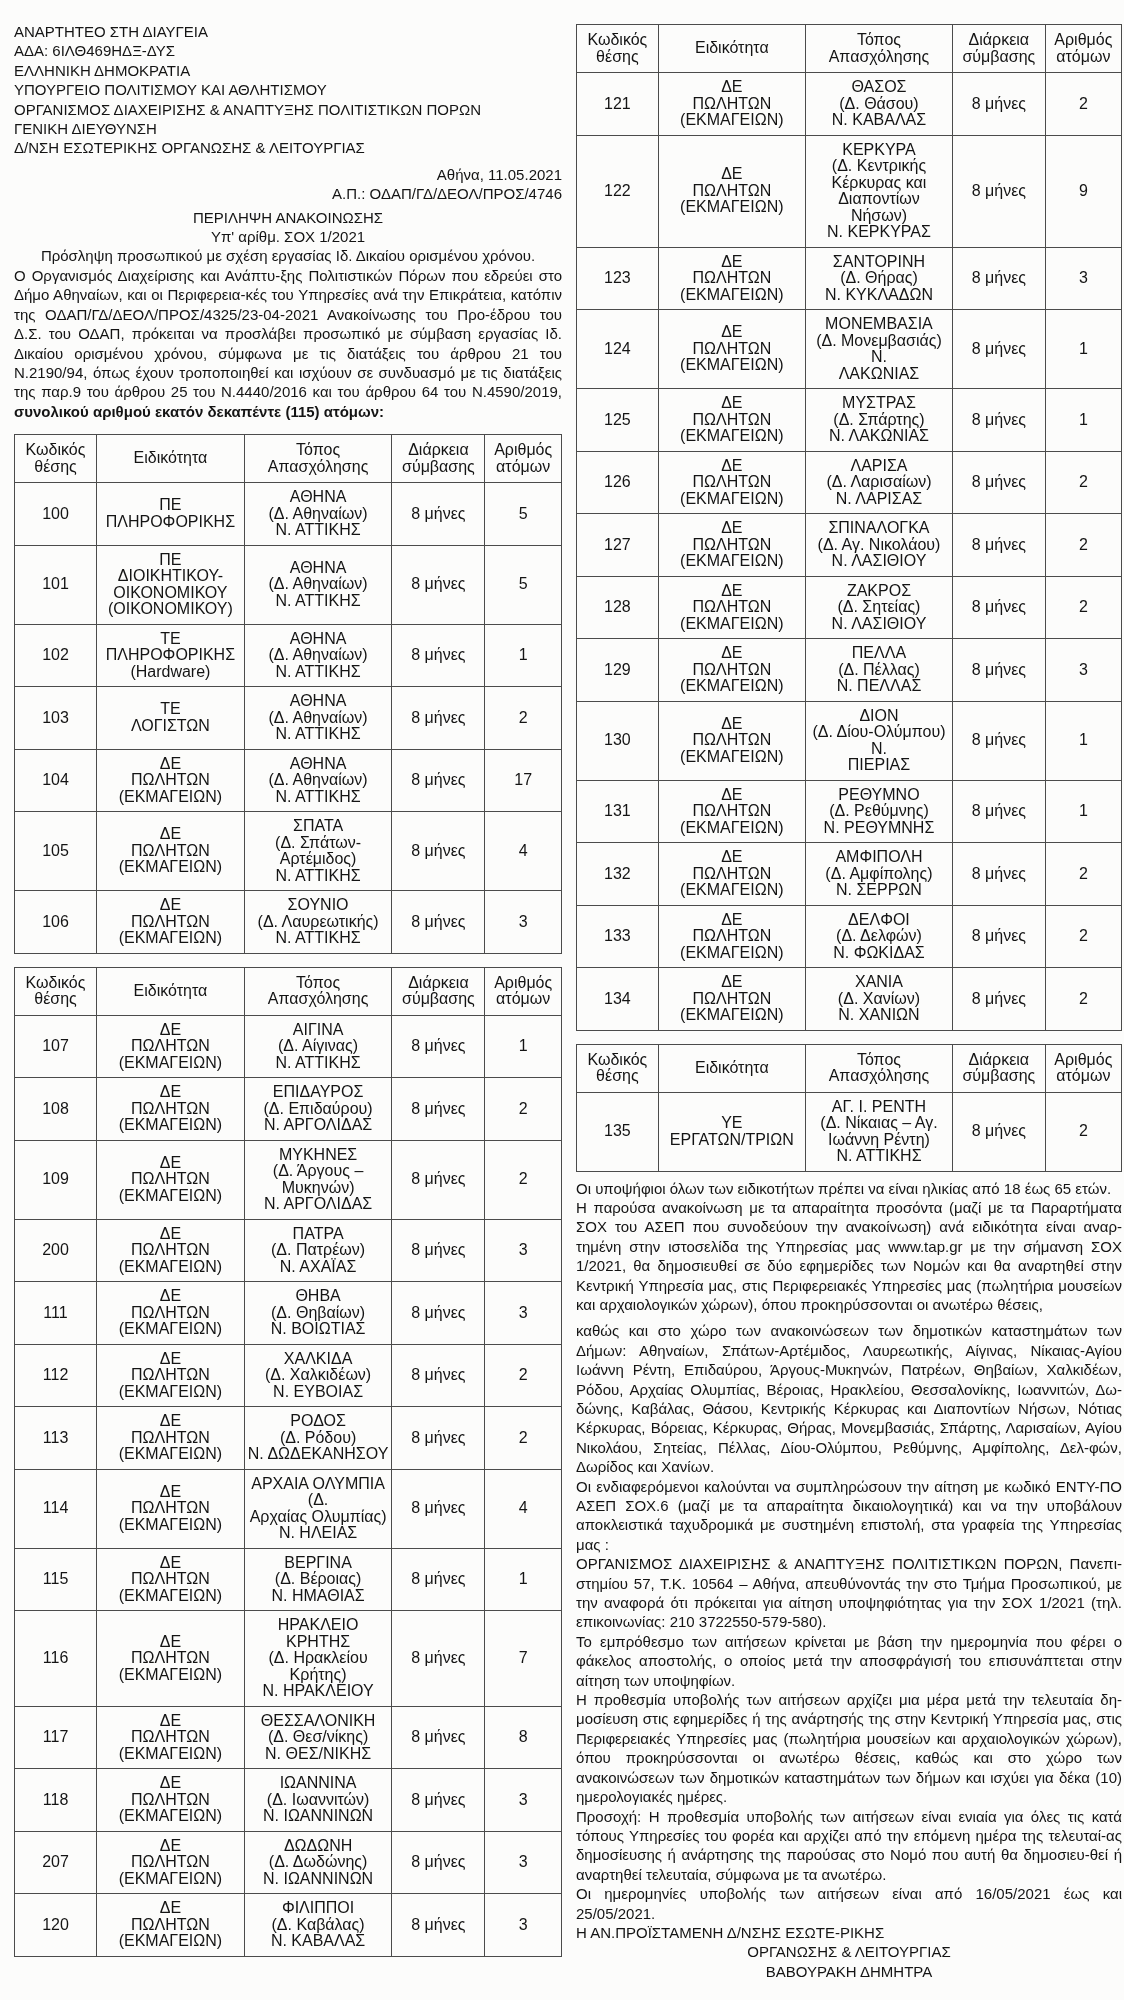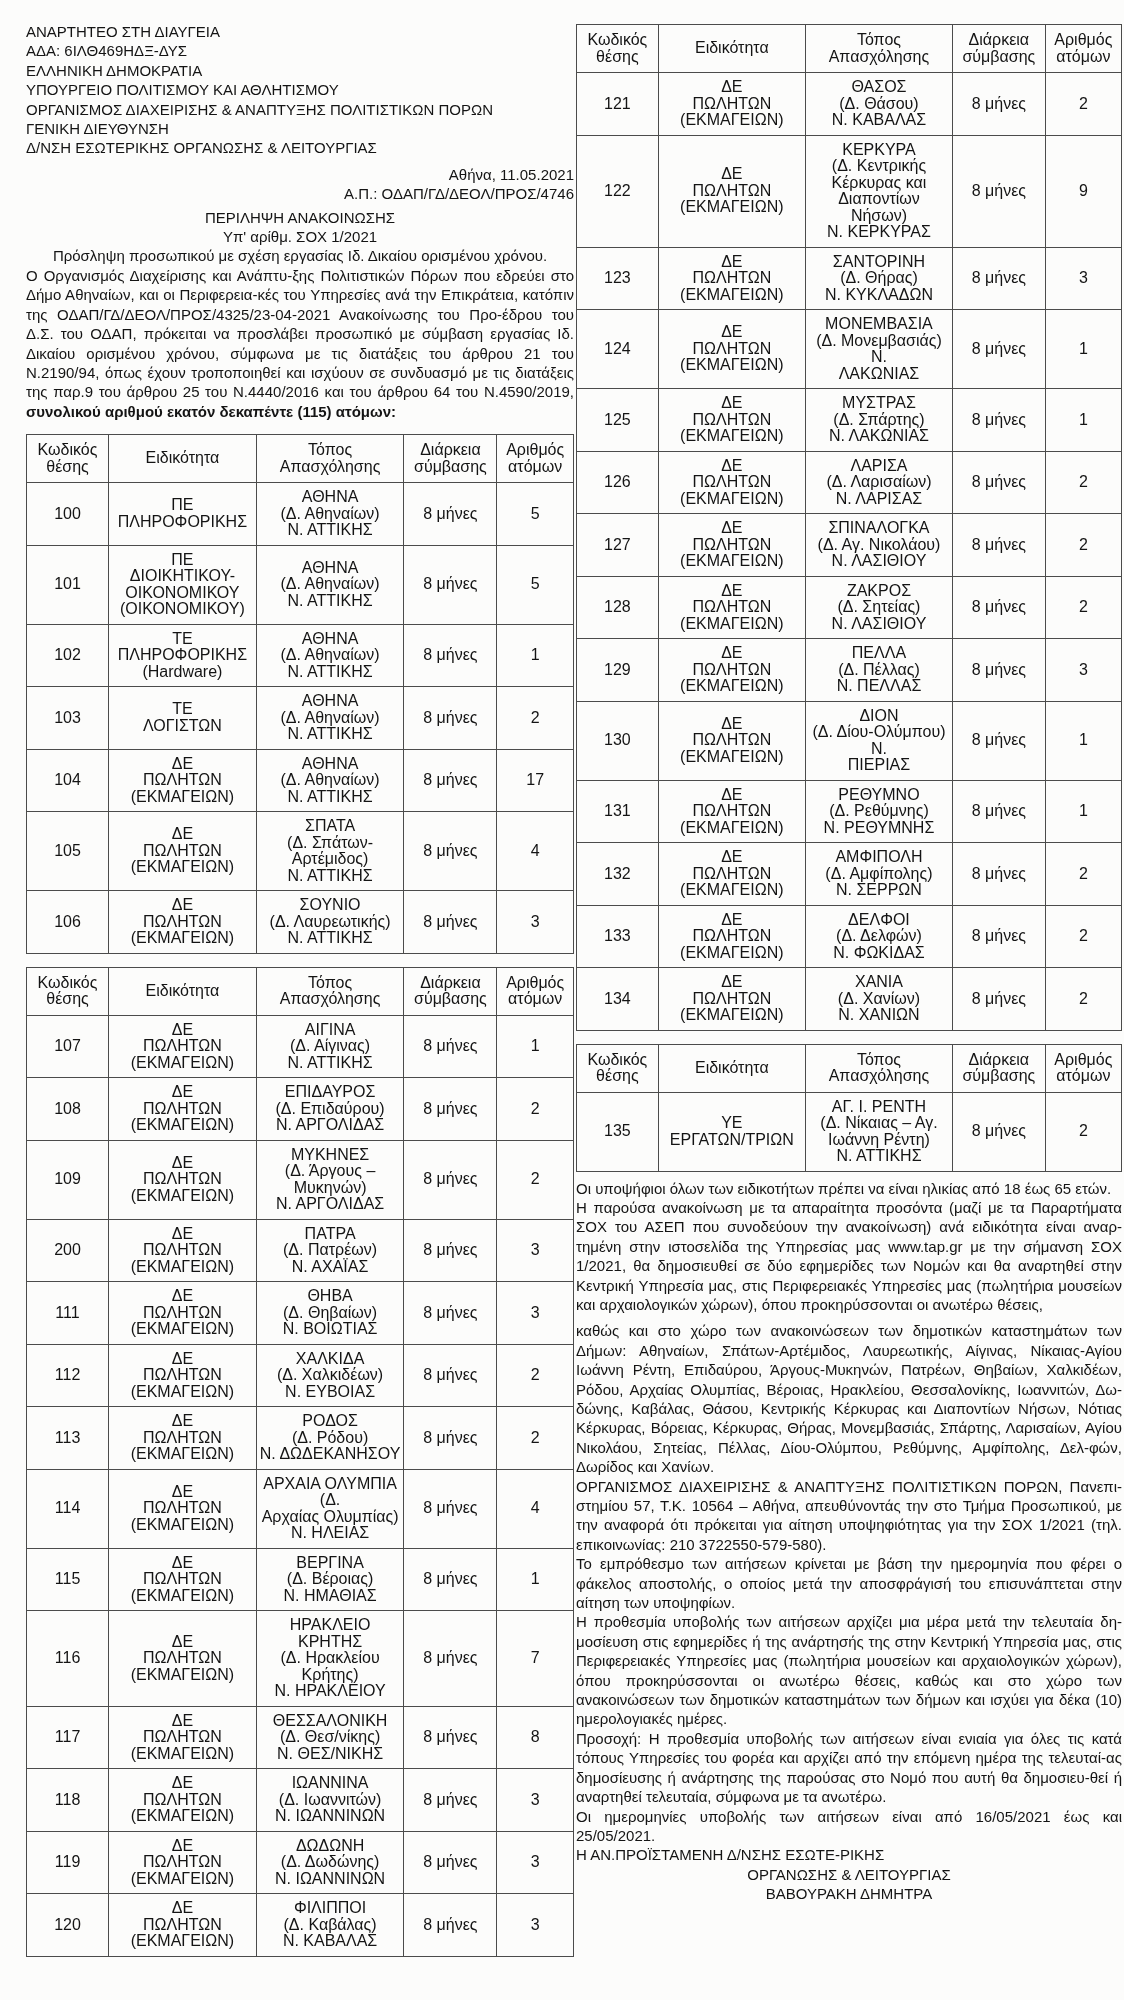--- a/index.html
+++ b/index.html
@@ -3,21 +3,21 @@
 <meta charset="utf-8">
 <style>
   html,body{margin:0;padding:0;background:#e9e9e7;}
   .page{
     position:relative;width:1124px;height:2000px;margin:0 auto;
     background:#fcfcfb;color:#141414;
     font-family:"Liberation Sans","DejaVu Sans",sans-serif;
     overflow:hidden;
   }
   .col{position:absolute;}
-  .col-left{left:26px;top:22px;width:548px;}
+  .col-left{left:14px;top:22px;width:548px;}
   .col-right{left:576px;top:24px;width:546px;}
 
   
   .tb{font-size:15px;line-height:19.4px;}
   .tb.h{text-align:left;}
   .tb.right{text-align:right;}
   .tb.center{text-align:center;}
   .tb.just{text-align:justify;}
   .tb.bold{font-weight:400;}
   .tb.gap{margin-top:7px;}
@@ -310,21 +310,21 @@
             <td>ΔΕ
 ΠΩΛΗΤΩΝ
 (ΕΚΜΑΓΕΙΩΝ)</td>
             <td>ΙΩΑΝΝΙΝΑ
 (Δ. Ιωαννιτών)
 Ν. ΙΩΑΝΝΙΝΩΝ</td>
             <td>8 μήνες</td>
             <td>3</td>
           </tr>
           <tr>
-            <td>119</td>
+            <td>207</td>
             <td>ΔΕ
 ΠΩΛΗΤΩΝ
 (ΕΚΜΑΓΕΙΩΝ)</td>
             <td>ΔΩΔΩΝΗ
 (Δ. Δωδώνης)
 Ν. ΙΩΑΝΝΙΝΩΝ</td>
             <td>8 μήνες</td>
             <td>3</td>
           </tr>
           <tr>
@@ -555,20 +555,21 @@
             <td>8 μήνες</td>
             <td>2</td>
           </tr>
         </tbody>
     </table>
 
     <div>
         <div class="tb just gap"><span>Οι υποψήφιοι όλων των ειδικοτήτων πρέπει να είναι ηλικίας από 18 έως 65 ετών.</span></div>
         <div class="tb just"><span>Η παρούσα ανακοίνωση με τα απαραίτητα προσόντα (μαζί με τα Παραρτήματα ΣΟΧ του ΑΣΕΠ που συνοδεύουν την ανακοίνωση) ανά ειδικότητα είναι αναρ-τημένη στην ιστοσελίδα της Υπηρεσίας μας www.tap.gr με την σήμανση ΣΟΧ 1/2021, θα δημοσιευθεί σε δύο εφημερίδες των Νομών και θα αναρτηθεί στην Κεντρική Υπηρεσία μας, στις Περιφερειακές Υπηρεσίες μας (πωλητήρια μουσείων και αρχαιολογικών χώρων), όπου προκηρύσσονται οι ανωτέρω θέσεις,</span></div>
         <div class="tb just gap"><span>καθώς και στο χώρο των ανακοινώσεων των δημοτικών καταστημάτων των Δήμων: Αθηναίων, Σπάτων-Αρτέμιδος, Λαυρεωτικής, Αίγινας, Νίκαιας-Αγίου Ιωάννη Ρέντη, Επιδαύρου, Άργους-Μυκηνών, Πατρέων, Θηβαίων, Χαλκιδέων, Ρόδου, Αρχαίας Ολυμπίας, Βέροιας, Ηρακλείου, Θεσσαλονίκης, Ιωαννιτών, Δω-δώνης, Καβάλας, Θάσου, Κεντρικής Κέρκυρας και Διαποντίων Νήσων, Νότιας Κέρκυρας, Βόρειας, Κέρκυρας, Θήρας, Μονεμβασιάς, Σπάρτης, Λαρισαίων, Αγίου Νικολάου, Σητείας, Πέλλας, Δίου-Ολύμπου, Ρεθύμνης, Αμφίπολης, Δελ-φών, Δωρίδος και Χανίων.</span></div>
+        <div class="tb just"><span>Οι ενδιαφερόμενοι καλούνται να συμπληρώσουν την αίτηση με κωδικό ΕΝΤΥ-ΠΟ ΑΣΕΠ ΣΟΧ.6 (μαζί με τα απαραίτητα δικαιολογητικά) και να την υποβάλουν αποκλειστικά ταχυδρομικά με συστημένη επιστολή, στα γραφεία της Υπηρεσίας μας :</span></div>
         <div class="tb just bold"><span>ΟΡΓΑΝΙΣΜΟΣ ΔΙΑΧΕΙΡΙΣΗΣ &amp; ΑΝΑΠΤΥΞΗΣ ΠΟΛΙΤΙΣΤΙΚΩΝ ΠΟΡΩΝ, Πανεπι-στημίου 57,  Τ.Κ. 10564 – Αθήνα, απευθύνοντάς την στο Τμήμα Προσωπικού, με την αναφορά ότι πρόκειται για αίτηση υποψηφιότητας για την ΣΟΧ 1/2021 (τηλ. επικοινωνίας: 210 3722550-579-580).</span></div>
         <div class="tb just"><span>Το εμπρόθεσμο των αιτήσεων κρίνεται με βάση την ημερομηνία που φέρει ο φάκελος αποστολής, ο οποίος μετά την αποσφράγισή του επισυνάπτεται στην αίτηση των υποψηφίων.</span></div>
         <div class="tb just"><span>Η προθεσμία υποβολής των αιτήσεων αρχίζει μια μέρα μετά την τελευταία δη-μοσίευση στις εφημερίδες ή της ανάρτησής της στην Κεντρική Υπηρεσία μας, στις Περιφερειακές Υπηρεσίες μας (πωλητήρια μουσείων και αρχαιολογικών χώρων), όπου προκηρύσσονται οι ανωτέρω θέσεις, καθώς και στο χώρο των ανακοινώσεων των δημοτικών καταστημάτων των δήμων και ισχύει για δέκα (10) ημερολογιακές ημέρες.</span></div>
         <div class="tb just"><span>Προσοχή: Η προθεσμία υποβολής των αιτήσεων είναι ενιαία για όλες τις κατά τόπους Υπηρεσίες του φορέα και αρχίζει από την επόμενη ημέρα της τελευταί-ας δημοσίευσης ή ανάρτησης της παρούσας στο Νομό που αυτή θα δημοσιευ-θεί ή αναρτηθεί τελευταία, σύμφωνα με τα ανωτέρω.</span></div>
         <div class="tb just bold"><span>Οι ημερομηνίες υποβολής των αιτήσεων είναι από 16/05/2021 έως και 25/05/2021.</span></div>
         <div class="tb bold"><span>Η ΑΝ.ΠΡΟΪΣΤΑΜΕΝΗ Δ/ΝΣΗΣ ΕΣΩΤΕ-ΡΙΚΗΣ</span></div>
         <div class="tb center bold"><span>ΟΡΓΑΝΩΣΗΣ &amp; ΛΕΙΤΟΥΡΓΙΑΣ</span></div>
         <div class="tb center bold"><span>ΒΑΒΟΥΡΑΚΗ ΔΗΜΗΤΡΑ</span></div>
       </div>
   </div>

